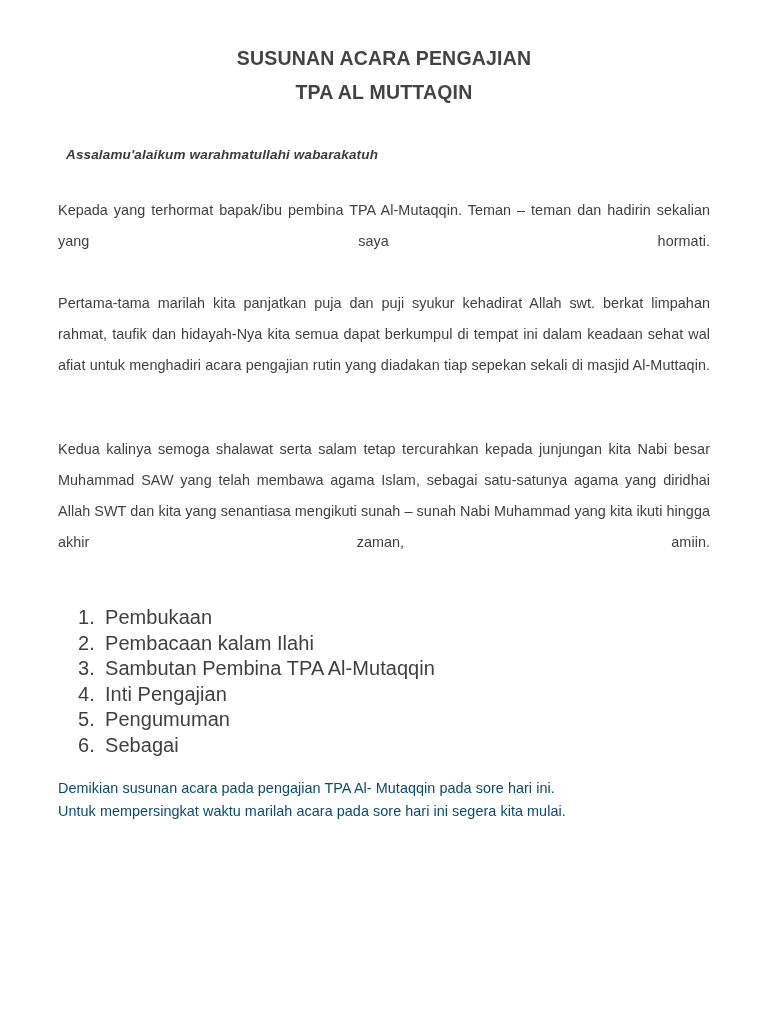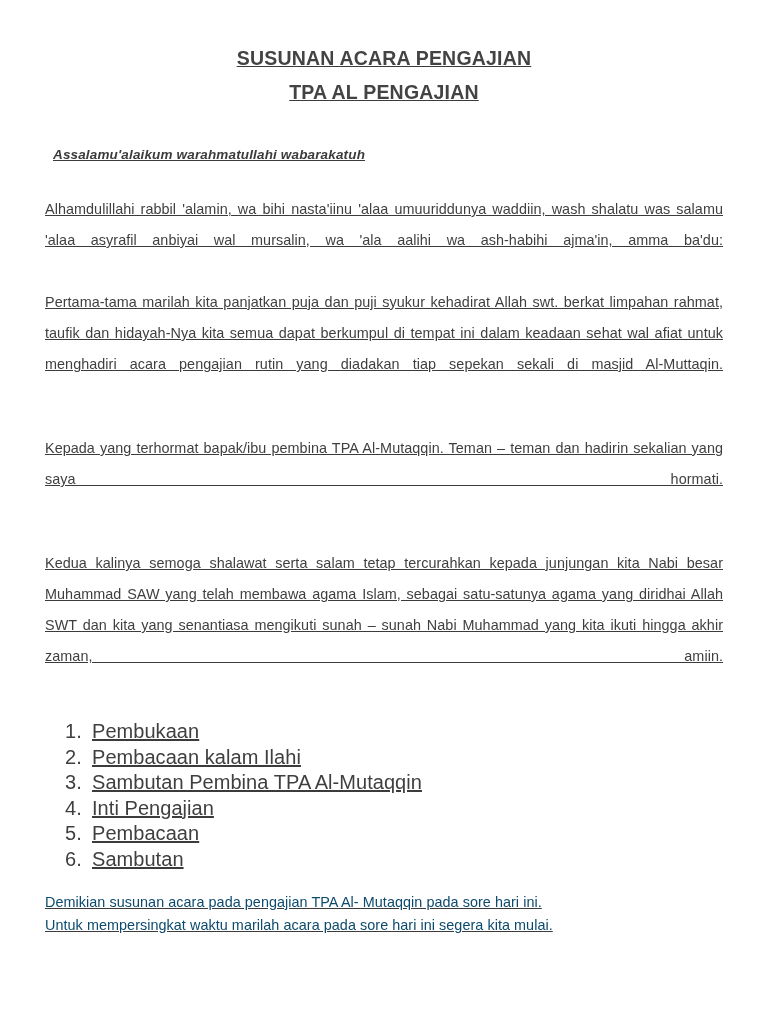--- a/index.html
+++ b/index.html
@@ -13,22 +13,21 @@
     font-family: "Liberation Sans", sans-serif;
     color: #3b3b3b;
     overflow: hidden;
   }
 
   .page {
     position: relative;
     width: 768px;
     height: 1024px;
     box-sizing: border-box;
-    padding: 0 45px;
-    text-decoration: underline;
+    padding: 0 58px;
   }
 
   
   .doc-title {
     text-align: center;
     font-weight: bold;
     font-size: 19.5px;
     letter-spacing: 0.2px;
     color: #434343;
     line-height: 34px;
@@ -113,41 +112,40 @@
     white-space: pre-wrap;
   }
 </style>
 </head>
 <body>
 
 <div class="page">
 
   <h1 class="doc-title">
     <span>SUSUNAN ACARA PENGAJIAN</span>
-    <span class="line2">TPA AL PENGAJIAN</span>
+    <span class="line2">TPA AL MUTTAQIN</span>
   </h1>
 
   <p class="greeting">Assalamu'alaikum warahmatullahi wabarakatuh</p>
 
-  <p class="para sp-invocation">Alhamdulillahi rabbil 'alamin, wa bihi nasta'iinu 'alaa umuuriddunya waddiin, wash shalatu was salamu 'alaa asyrafil anbiyai wal mursalin, wa 'ala aalihi wa ash-habihi ajma'in, amma ba'du:</p>
+
+  <p class="para sp-kepada">Kepada yang terhormat bapak/ibu pembina TPA Al-Mutaqqin. Teman – teman dan hadirin sekalian yang saya hormati.</p>
 
   <p class="para sp-pertama">Pertama-tama marilah kita panjatkan puja dan puji syukur kehadirat Allah swt. berkat limpahan rahmat, taufik dan hidayah-Nya kita semua dapat berkumpul di tempat ini dalam keadaan sehat wal afiat untuk menghadiri acara pengajian rutin yang diadakan tiap sepekan sekali di masjid Al-Muttaqin.</p>
-
-  <p class="para sp-kepada">Kepada yang terhormat bapak/ibu pembina TPA Al-Mutaqqin. Teman – teman dan hadirin sekalian yang saya hormati.</p>
 
   <p class="para sp-kedua">Kedua kalinya semoga shalawat serta salam tetap tercurahkan kepada junjungan kita Nabi besar Muhammad SAW yang telah membawa agama Islam, sebagai satu-satunya agama yang diridhai Allah SWT dan kita yang senantiasa mengikuti sunah – sunah Nabi Muhammad yang kita ikuti hingga akhir  zaman, amiin.</p>
 
 
   <ol class="agenda-list">
     <li class="agenda-item">Pembukaan</li>
     <li class="agenda-item">Pembacaan kalam Ilahi</li>
     <li class="agenda-item">Sambutan Pembina TPA Al-Mutaqqin</li>
     <li class="agenda-item">Inti Pengajian</li>
-    <li class="agenda-item">Pembacaan</li>
-    <li class="agenda-item">Sambutan</li>
+    <li class="agenda-item">Pengumuman</li>
+    <li class="agenda-item">Sebagai</li>
   </ol>
 
   <div class="closing">
     <p class="closing-line">Demikian susunan acara pada pengajian TPA Al- Mutaqqin pada sore hari ini.</p>
     <p class="closing-line">Untuk mempersingkat waktu marilah acara pada sore hari ini segera kita mulai.</p>
   </div>
 
 </div>
 
 </body></html>

